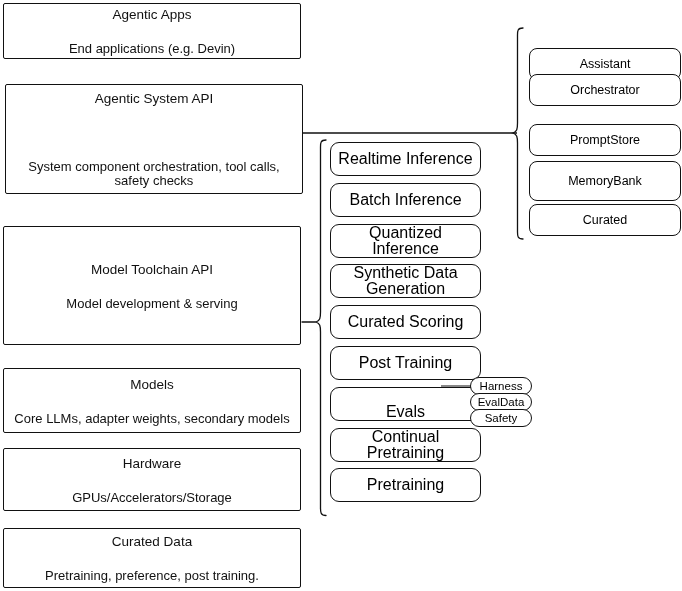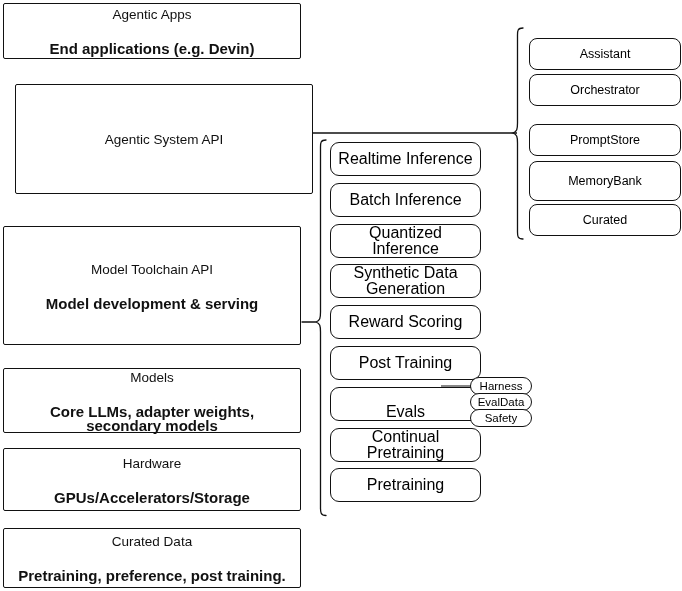--- a/index.html
+++ b/index.html
@@ -36,25 +36,24 @@
   .layer {
     border-radius: 2px;
     padding: 0 10px;
   }
   .layer .ttl {
     font-size: 13.5px;
     line-height: 17px;
     color: #111111;
   }
   .layer .sub {
-    font-size: 15px;
+    font-size: 13px;
     line-height: 14px;
     margin-top: 19px;
     color: #111111;
-    font-weight: bold;
   }
   
   .cap {
     border-radius: 9px;
     font-size: 16px;
     line-height: 16px;
     padding: 0 6px;
   }
   
   .comp {
@@ -120,22 +119,23 @@
       <path d="M441,402 L476,402" fill="none" stroke="#111111" stroke-width="1.1"></path>
       <path d="M441,418 L476,418" fill="none" stroke="#111111" stroke-width="1.1"></path>
     </g>
   </svg>
 
   <div class="node layer" style="left:3px;  top:3px;   width:298px; height:56px;">
     <div class="ttl">Agentic Apps</div>
     <div class="sub">End applications (e.g. Devin)</div>
   </div>
 
-  <div class="node layer" style="left:15px;  top:84px;  width:298px; height:110px;gap:34px;">
+  <div class="node layer" style="left:5px;  top:84px;  width:298px; height:110px;gap:34px;">
     <div class="ttl">Agentic System API</div>
+    <div class="sub">System component orchestration, tool calls, safety checks</div>
   </div>
 
   <div class="node layer" style="left:3px;  top:226px; width:298px; height:119px;">
     <div class="ttl">Model Toolchain API</div>
     <div class="sub">Model development &amp; serving</div>
   </div>
 
   <div class="node layer" style="left:3px;  top:368px; width:298px; height:65px;align-items:center;">
     <div class="ttl">Models</div>
     <div class="sub">Core LLMs, adapter weights, secondary models</div>
@@ -157,21 +157,21 @@
   <div class="node cap" style="left:330px; top:183px; width:151px; height:34px;">
     <span>Batch Inference</span>
   </div>
   <div class="node cap" style="left:330px; top:224px; width:151px; height:34px;">
     <span>Quantized Inference</span>
   </div>
   <div class="node cap" style="left:330px; top:264px; width:151px; height:34px;">
     <span>Synthetic Data Generation</span>
   </div>
   <div class="node cap" style="left:330px; top:305px; width:151px; height:34px;">
-    <span>Reward Scoring</span>
+    <span>Curated Scoring</span>
   </div>
   <div class="node cap" style="left:330px; top:346px; width:151px; height:34px;">
     <span>Post Training</span>
   </div>
   <div class="node cap" style="left:330px; top:387px; width:151px; height:34px;justify-content:flex-end;">
     <span>Evals</span>
   </div>
   <div class="node cap" style="left:330px; top:428px; width:151px; height:34px;">
     <span>Continual Pretraining</span>
   </div>
@@ -182,21 +182,21 @@
   <div class="node minipill" style="left:470px; top:377px; width:62px; height:18px;">
     <span>Harness</span>
   </div>
   <div class="node minipill" style="left:470px; top:393px; width:62px; height:18px;">
     <span>EvalData</span>
   </div>
   <div class="node minipill" style="left:470px; top:409px; width:62px; height:18px;">
     <span>Safety</span>
   </div>
 
-  <div class="node comp" style="left:529px; top:38px;  width:152px; height:32px;">
+  <div class="node comp" style="left:529px; top:48px;  width:152px; height:32px;">
     <span>Assistant</span>
   </div>
   <div class="node comp" style="left:529px; top:74px;  width:152px; height:32px;">
     <span>Orchestrator</span>
   </div>
   <div class="node comp" style="left:529px; top:124px; width:152px; height:32px;">
     <span>PromptStore</span>
   </div>
   <div class="node comp" style="left:529px; top:161px; width:152px; height:40px;">
     <span>MemoryBank</span>

